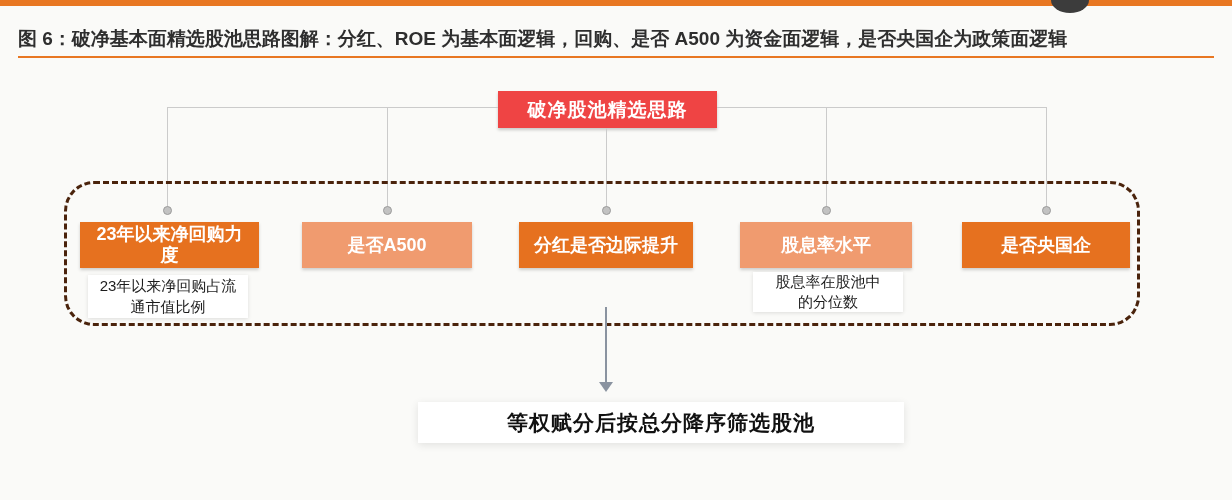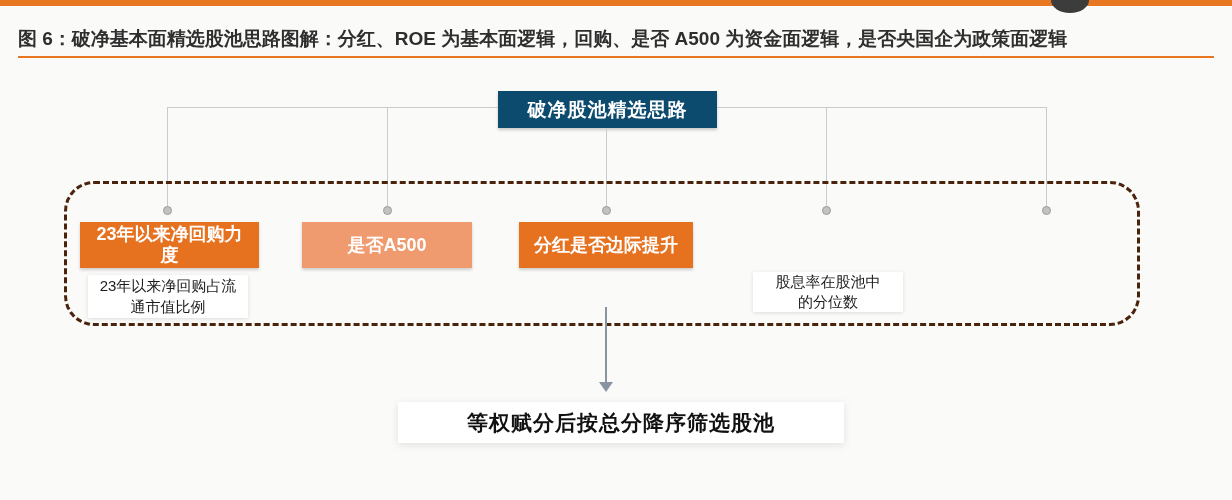--- a/index.html
+++ b/index.html
@@ -14,21 +14,21 @@
     background:#3C3C3C; border-radius:0 0 19px 19px / 0 0 13px 13px;
   }
   .fig-title {
     position:absolute; left:18px; top:26px; width:1200px;
     font-size:19px; font-weight:bold; color:#2E2E2E; white-space:nowrap;
   }
   .title-rule { position:absolute; left:18px; top:56px; width:1196px; height:2px; background:#E87722; }
 
   .root-box {
     position:absolute; left:498px; top:91px; width:219px; height:37px;
-    background:#0c4a6e; color:#ffffff; font-size:19px; font-weight:bold;
+    background:#ef4444; color:#ffffff; font-size:19px; font-weight:bold;
     display:flex; align-items:center; justify-content:center;
     box-shadow:0 2px 3px rgba(0,0,0,0.20); letter-spacing:1px;
   }
 
   .hline { position:absolute; height:1px; background:#CBCBCB; }
   #hl-left  { left:167px; top:107px; width:331px; }
   #hl-right { left:717px; top:107px; width:329px; }
   .vline { position:absolute; width:1px; background:#CBCBCB; }
   #vl-1 { left:167px;  top:107px; height:100px; }
   #vl-2 { left:387px;  top:107px; height:100px; }
@@ -71,21 +71,21 @@
   #s4 { left:753px; top:272px; width:150px; height:40px; padding:0 19px; }
 
   .arrow-line { position:absolute; left:605px; top:307px; width:2px; height:76px; background:#8A93A0; }
   .arrow-head {
     position:absolute; left:599px; top:382px; width:0; height:0;
     border-left:7px solid transparent; border-right:7px solid transparent;
     border-top:10px solid #8A93A0;
   }
 
   .result-box {
-    position:absolute; left:398px; top:402px; width:446px; height:41px;
+    position:absolute; left:418px; top:402px; width:486px; height:41px;
     background:#ffffff; color:#111111; font-size:21px; font-weight:bold;
     display:flex; align-items:center; justify-content:center;
     box-shadow:0 2px 8px rgba(0,0,0,0.10); letter-spacing:1px;
   }
 </style>
 </head>
 <body>
 
 <div class="canvas">
 
@@ -108,20 +108,22 @@
   <div class="dot" id="dot-2"></div>
   <div class="dot" id="dot-3"></div>
   <div class="dot" id="dot-4"></div>
   <div class="dot" id="dot-5"></div>
 
   <div class="dash-zone"></div>
 
   <div class="branch dark" id="b1">23年以来净回购力度</div>
   <div class="branch light" id="b2">是否A500</div>
   <div class="branch dark" id="b3">分红是否边际提升</div>
+  <div class="branch light" id="b4">股息率水平</div>
+  <div class="branch dark" id="b5">是否央国企</div>
 
   <div class="subnote" id="s1">23年以来净回购占流通市值比例</div>
   <div class="subnote" id="s4">股息率在股池中的分位数</div>
 
   <div class="arrow-line"></div>
   <div class="arrow-head"></div>
 
   <div class="result-box">等权赋分后按总分降序筛选股池</div>
 
 </div>

